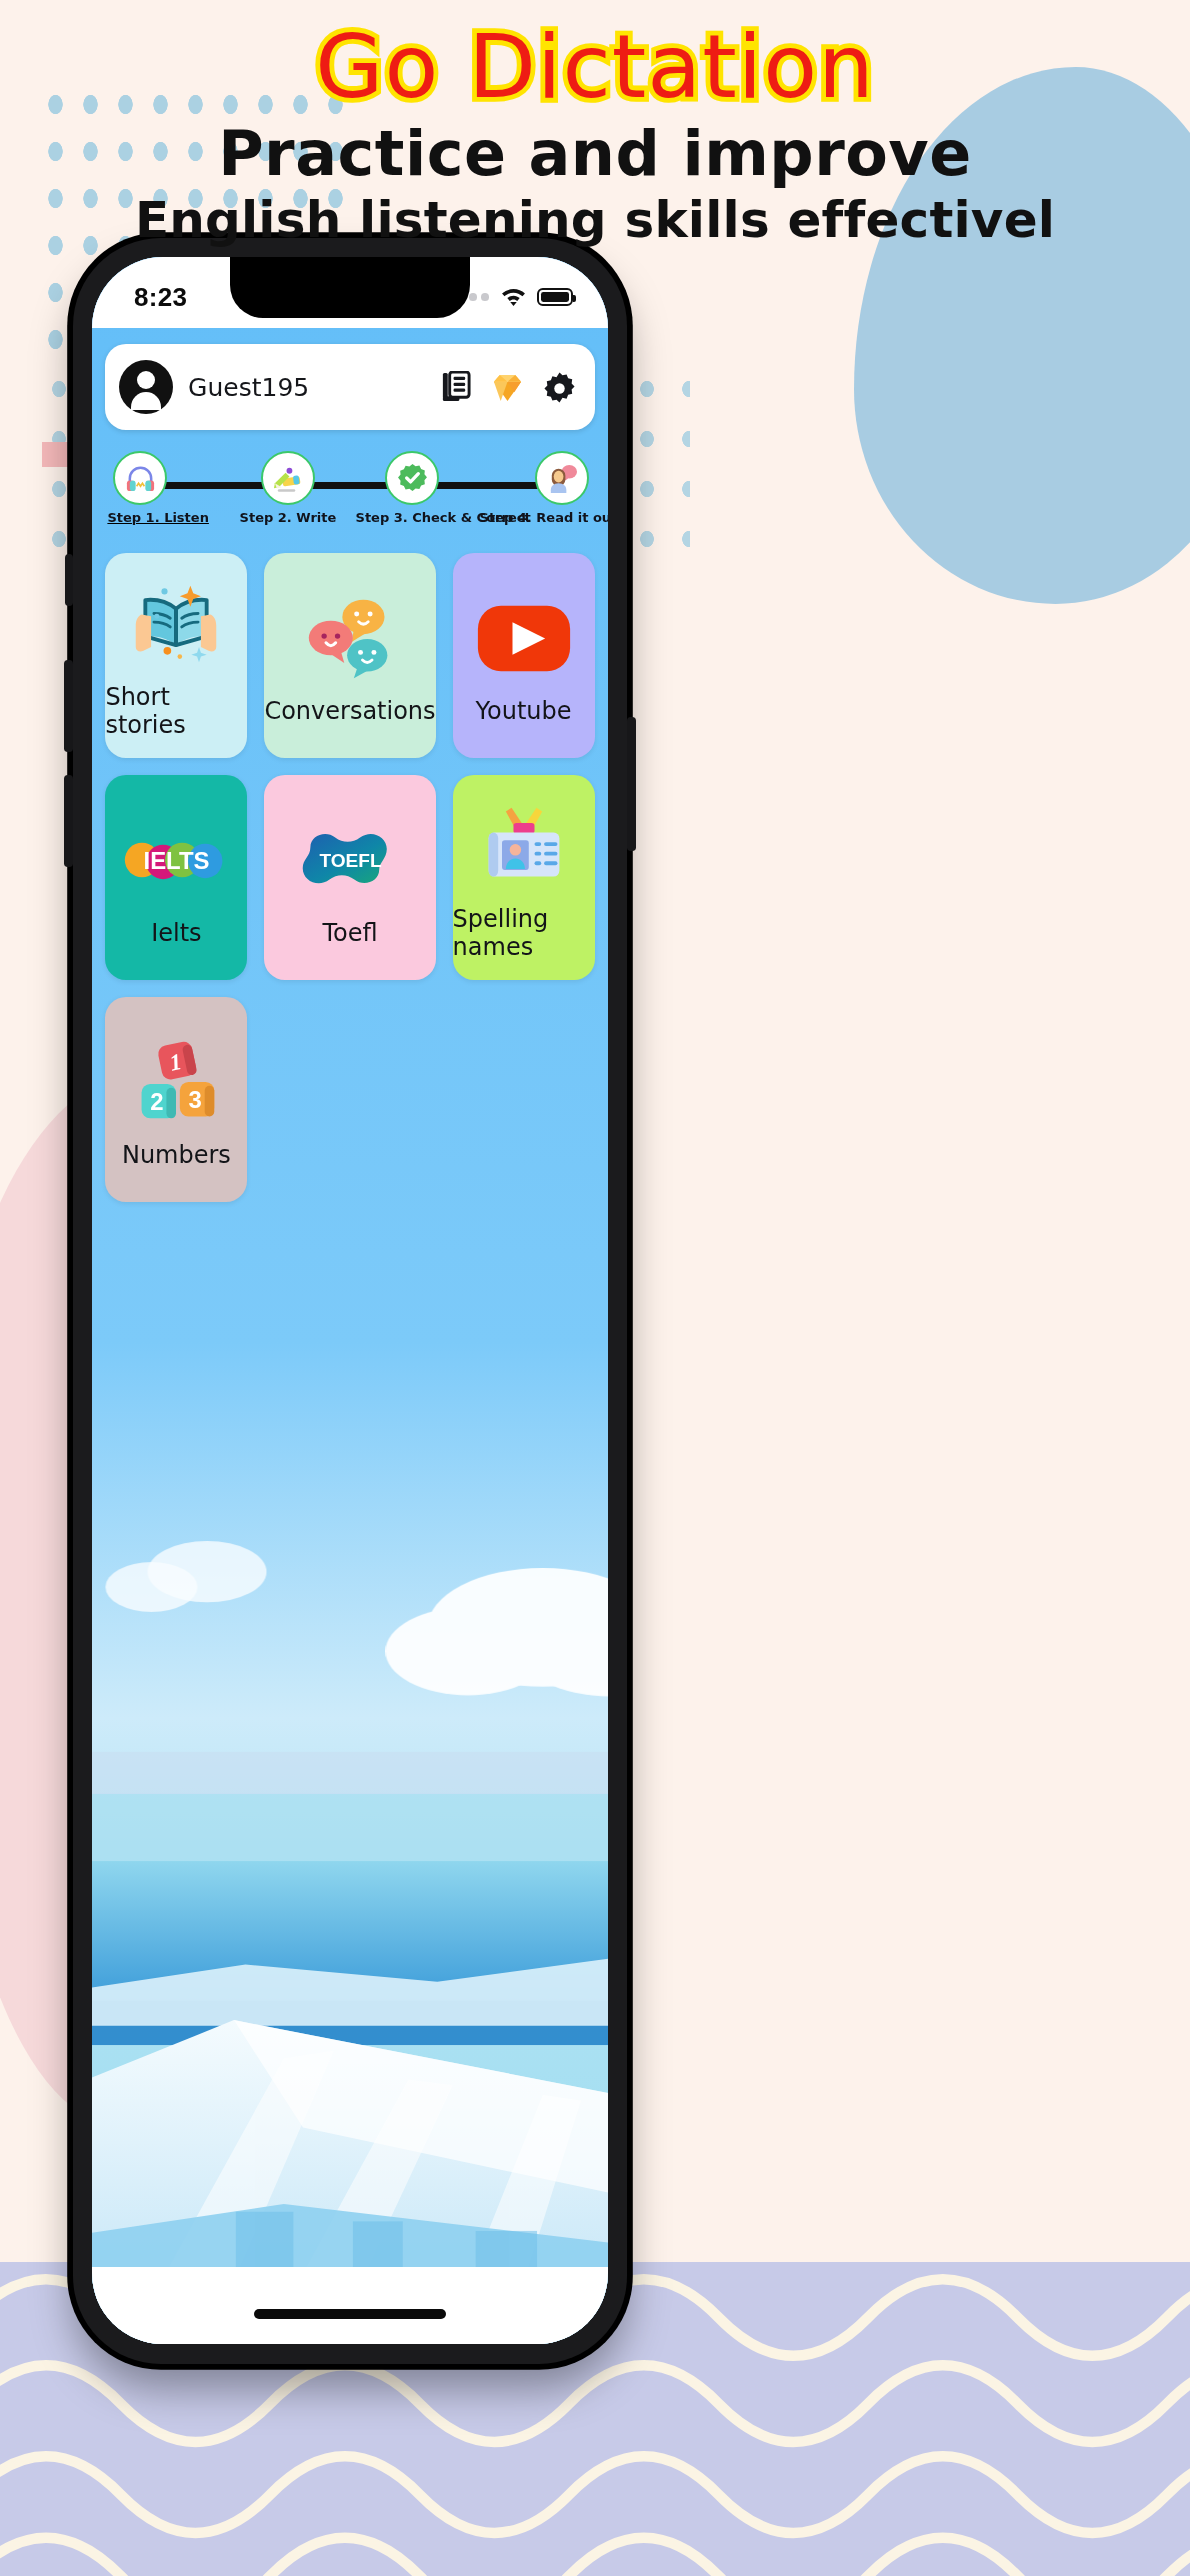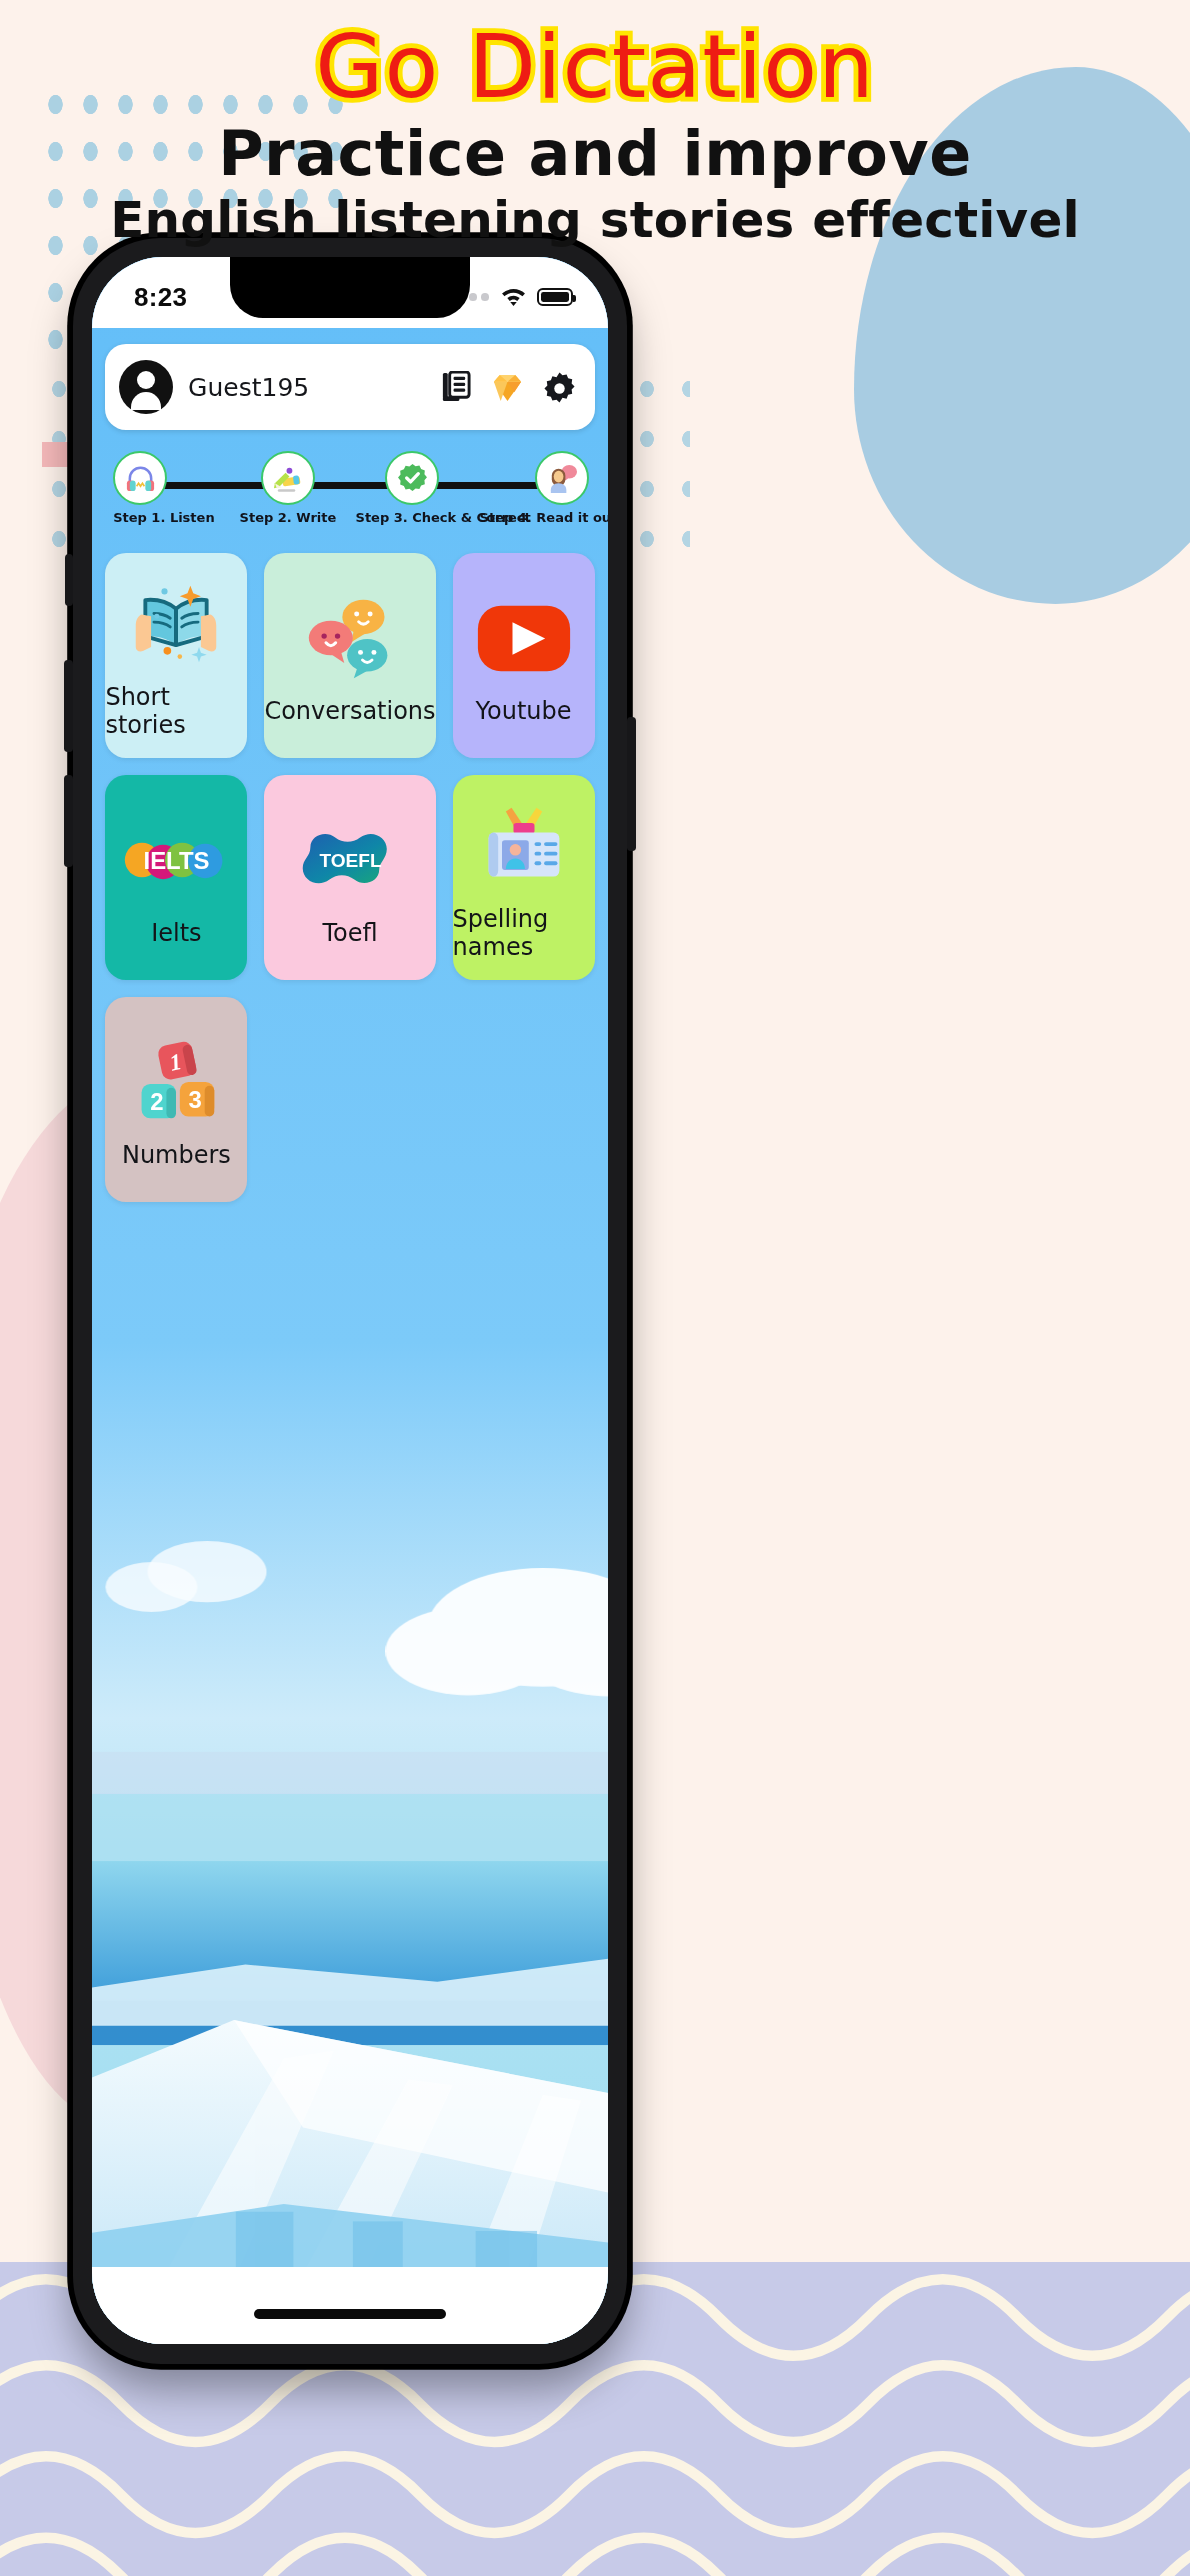--- a/index.html
+++ b/index.html
@@ -114,21 +114,21 @@
     width:30px; height:18px; background:#fff; border-radius:15.3px 15.3px 0 0; }
   .uname { font-size:25px; color:#15161a; margin-left:15.3px; flex:1; font-family:"DejaVu Sans",sans-serif; }
   .hdr-icons { display:flex; align-items:center; gap:19px; }
   .hdr-icons svg { display:block; }
 
   
   .steps { position:relative; margin:21px 0 0; padding:0 9.6px; height:88px; }
   .steps-line { position:absolute; left:40px; right:29px; top:31px; height:6.7px; background:#111; border-radius:3.8px; }
   .steps-row { position:relative; display:flex; justify-content:space-between; padding:0 5.8px; }
   .step { width:113px; text-align:center; position:relative; }
-  .step:first-child { text-align:center; }
+  .step:first-child { text-align:left;text-decoration:underline; }
   .step:last-child { text-align:right; }
   .step-dot {
     width:54px; height:54px; border-radius:50%; background:#fff;
     border:2.9px solid #3CC86A; display:flex; align-items:center; justify-content:center;
     margin:0 auto; position:relative; z-index:3; font-size:27px;
   }
   .step:first-child .step-dot { margin-left:5.8px; }
   .step:last-child  .step-dot { margin-right:3.8px; }
   .step-label { font-size:13px; font-weight:bold; color:#10131c; margin-top:4.8px;
                 font-family:"DejaVu Sans", sans-serif; white-space:nowrap; }
@@ -171,21 +171,21 @@
         <path d="M-30 245 Q 48 165 126 245 T 282 245 T 438 245 T 594 245 T 750 245 T 906 245 T 1062 245 T 1218 245 T 1374 245"></path>
         <path d="M-30 330 Q 48 250 126 330 T 282 330 T 438 330 T 594 330 T 750 330 T 906 330 T 1062 330 T 1218 330 T 1374 330"></path>
       </g>
     </svg>
   </div>
 </div>
 
 <div id="headline">
   <div class="title-go">Go Dictation</div>
   <div class="sub1">Practice and improve</div>
-  <div class="sub2">English listening stories effectivel</div>
+  <div class="sub2">English listening skills effectivel</div>
 </div>
 
 <div id="phone">
   <div class="side-btn btn-left1"></div>
   <div class="side-btn btn-left2"></div>
   <div class="side-btn btn-left3"></div>
   <div class="side-btn btn-right"></div>
 
   <div id="screen">
 

